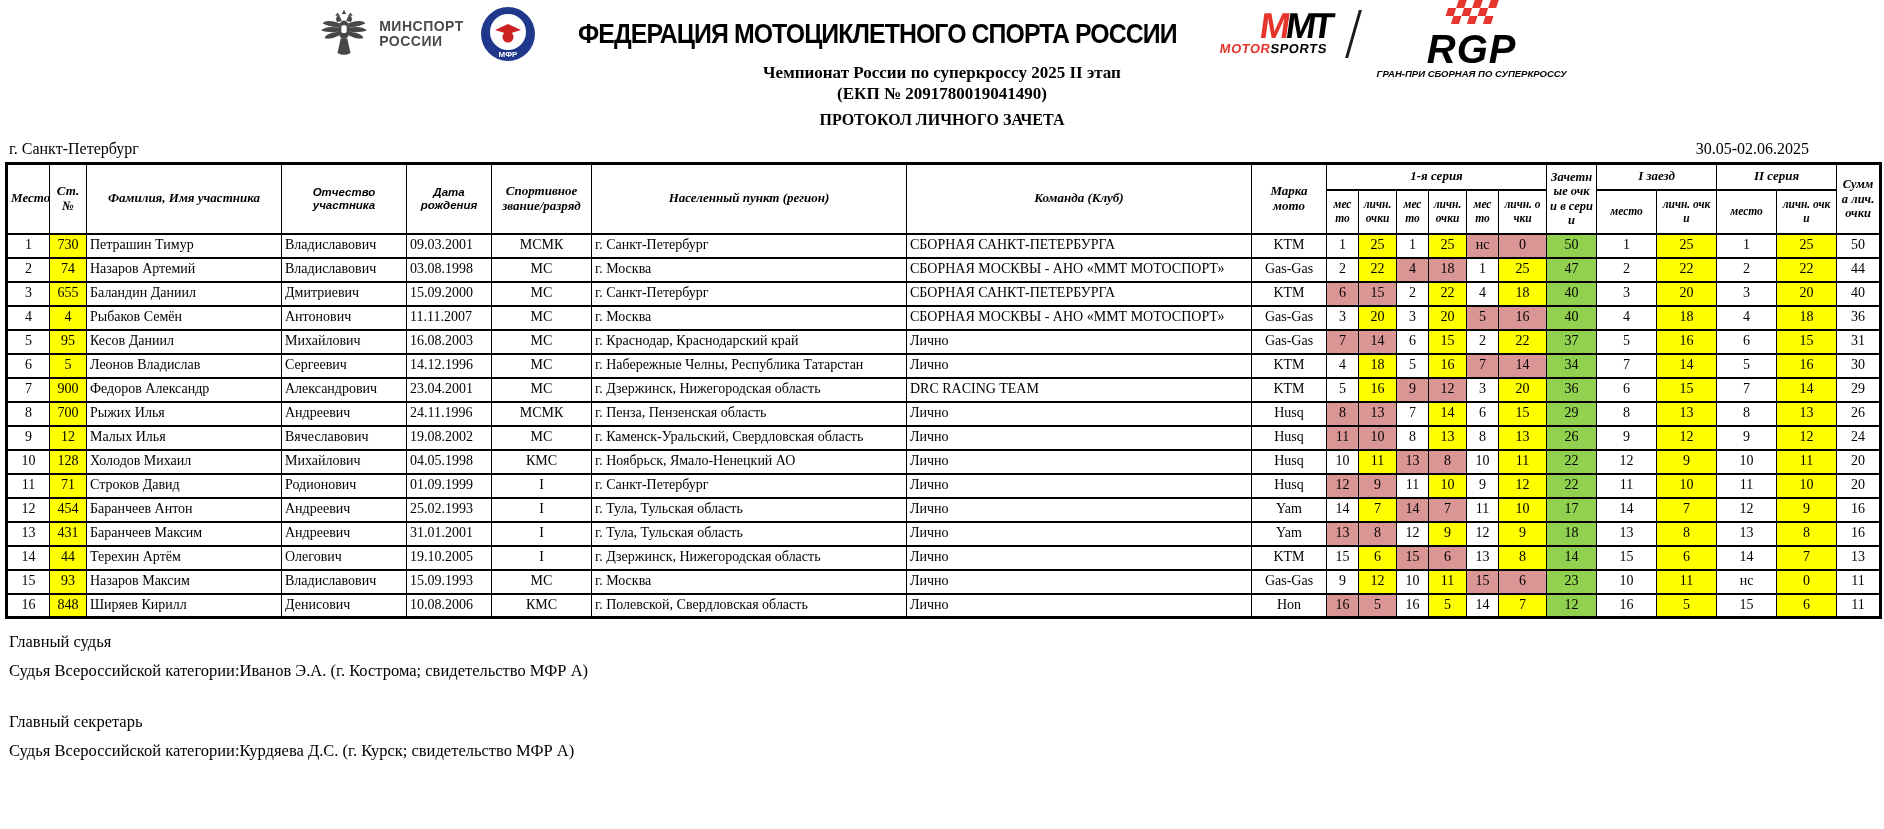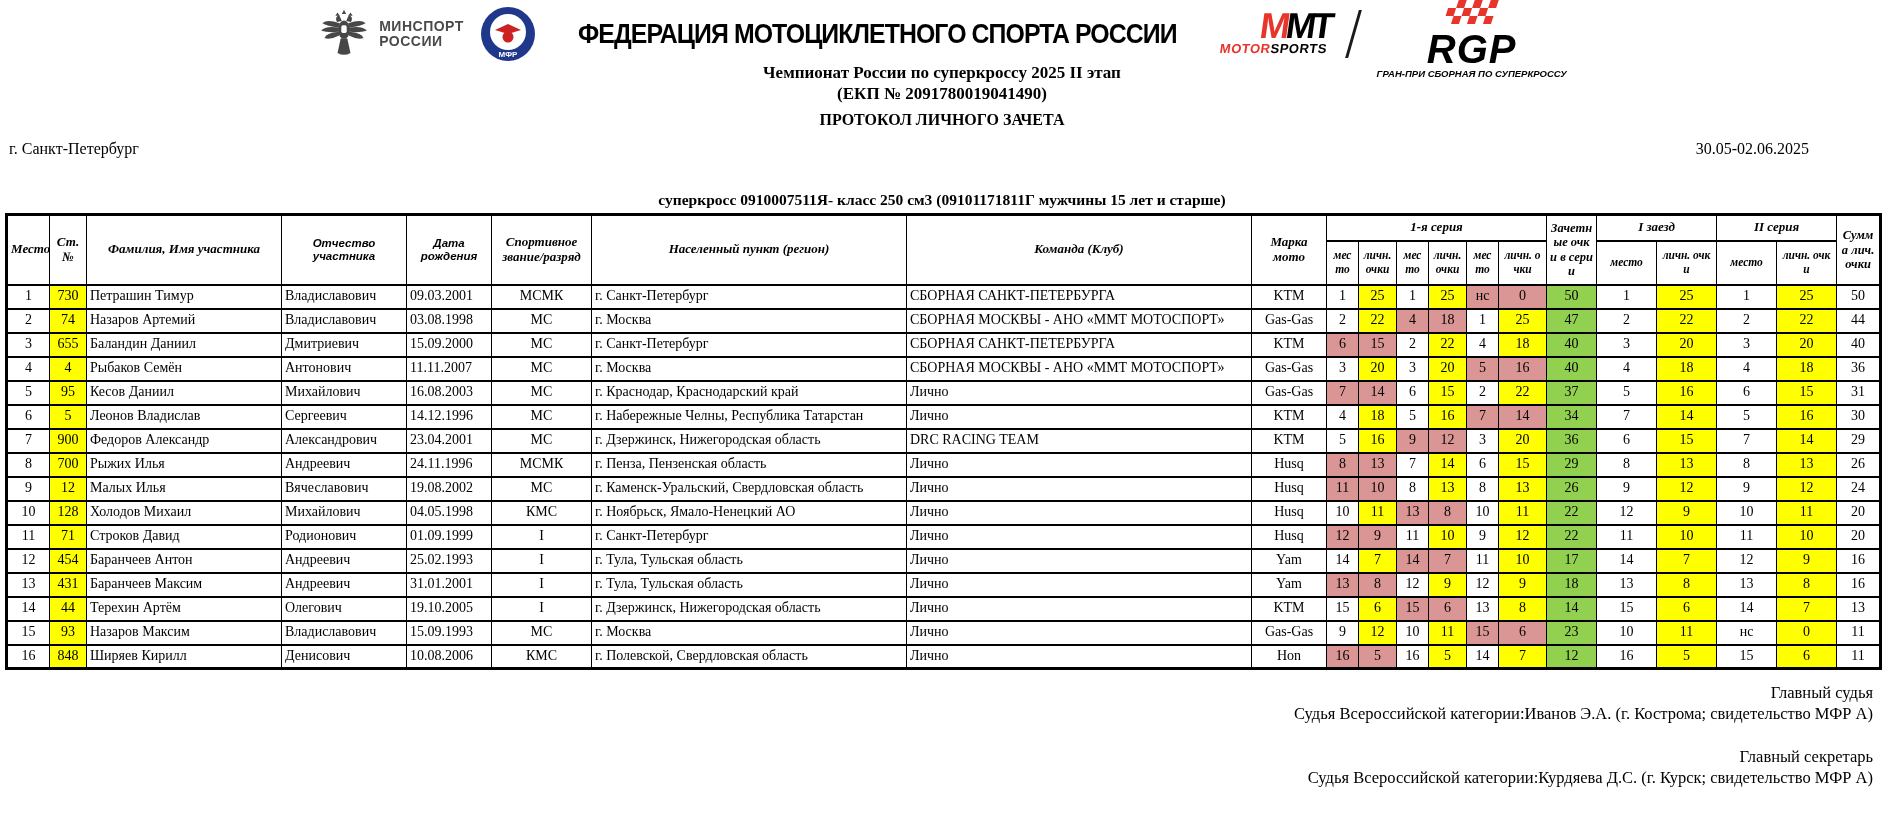--- a/index.html
+++ b/index.html
@@ -46,21 +46,21 @@
   td.c { text-align:center; }
   td.l { text-align:left; }
   .bg-y { background:#FFFF00; }
   .bg-p { background:#D99694; }
   .bg-g { background:#92D050; }
 
   .footnote { text-align:center; font-family:"Liberation Sans",sans-serif; font-size:11.5px; margin-top:3px; }
 
   
   .sign-block { margin-top:12px; font-size:16.5px; }
-  .sign-line { display:flex; justify-content:flex-end; padding:0 6px 0 4px; line-height:21px; }
+  .sign-line { display:flex; justify-content:flex-start; padding:0 6px 0 4px; line-height:21px;margin-top:8px; }
   .sign-gap { height:22px; }
 </style>
 </head>
 <body>
 
 <div class="page">
 
   <div class="logo-row">
     <div class="minsport">
       <svg width="54" height="54" viewBox="0 0 100 100">
@@ -121,21 +121,20 @@
 
   <div class="title-block">
     <div class="t-line">Чемпионат России по суперкроссу 2025 II этап</div>
     <div class="t-line">(ЕКП № 2091780019041490)</div>
     <div class="t-proto">ПРОТОКОЛ ЛИЧНОГО ЗАЧЕТА</div>
   </div>
   <div class="city-date">
     <span>г. Санкт-Петербург</span>
     <span>30.05-02.06.2025</span>
   </div>
-  <div class="class-line">суперкросс 0910007511Я- класс 250 см3 (09101171811Г мужчины 15 лет и старше)</div>
 
   <table class="results">
     <colgroup>
       <col style="width:43px">
         <col style="width:37px">
         <col style="width:195px">
         <col style="width:125px">
       <col style="width:85px">
         <col style="width:100px">
         <col style="width:315px">

